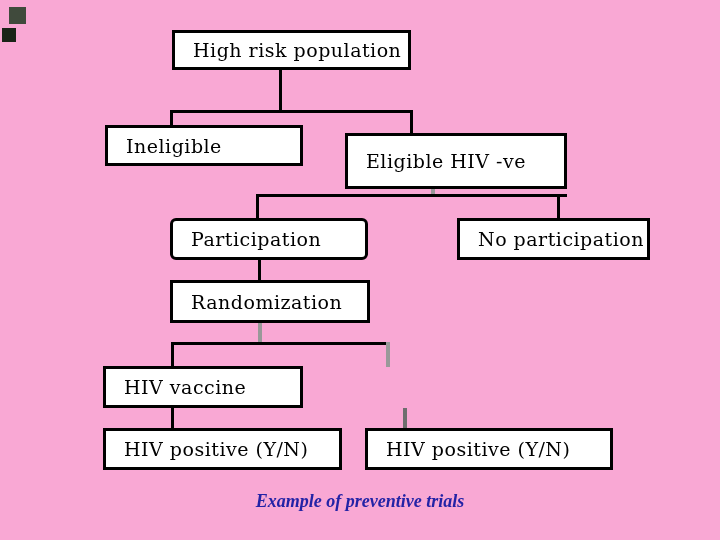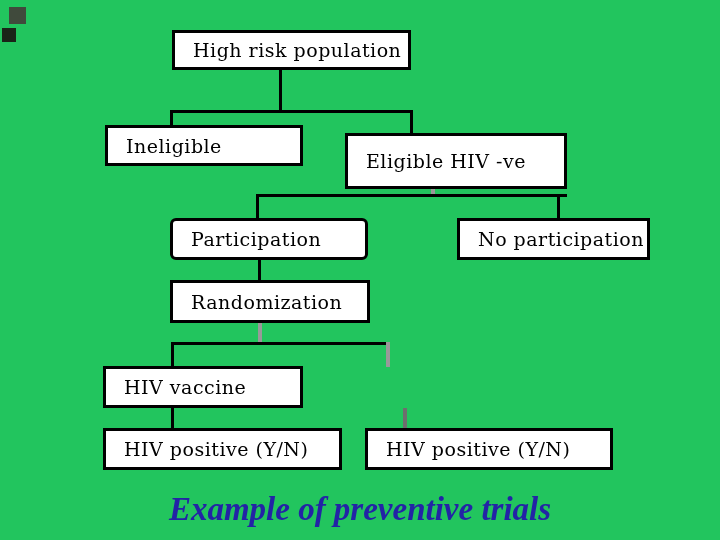--- a/index.html
+++ b/index.html
@@ -1,19 +1,19 @@
 <!DOCTYPE html>
 <html><head>
 <meta charset="utf-8">
 <style>
   html,body{margin:0;padding:0;}
   #slide{
     position:relative;
     width:720px;height:540px;
-    background:#22c55e;
+    background:#f9a8d4;
     overflow:hidden;
     font-family:"DejaVu Serif", serif;
   }
   
   .node{
     position:absolute;
     box-sizing:border-box;
     background:#ffffff;
     border:3px solid #000000;
     display:flex;
@@ -28,21 +28,21 @@
   
   .ln{position:absolute;background:#000000;}
   .ln.gray{background:#999999;}
   .ln.dgray{background:#6e6e6e;}
   
   #caption{
     position:absolute;
     left:0;top:491px;width:720px;
     text-align:center;
     font-family:"Liberation Serif", serif;
-    font-size:33px;
+    font-size:18px;
     font-weight:bold;
     font-style:italic;
     color:#2323A6;
   }
   
   .deco{position:absolute;}
   #deco1{left:9px;top:7px;width:17px;height:17px;background:#404a3c;}
   #deco2{left:2px;top:28px;width:14px;height:14px;background:#1a2418;}
 </style>
 </head>

